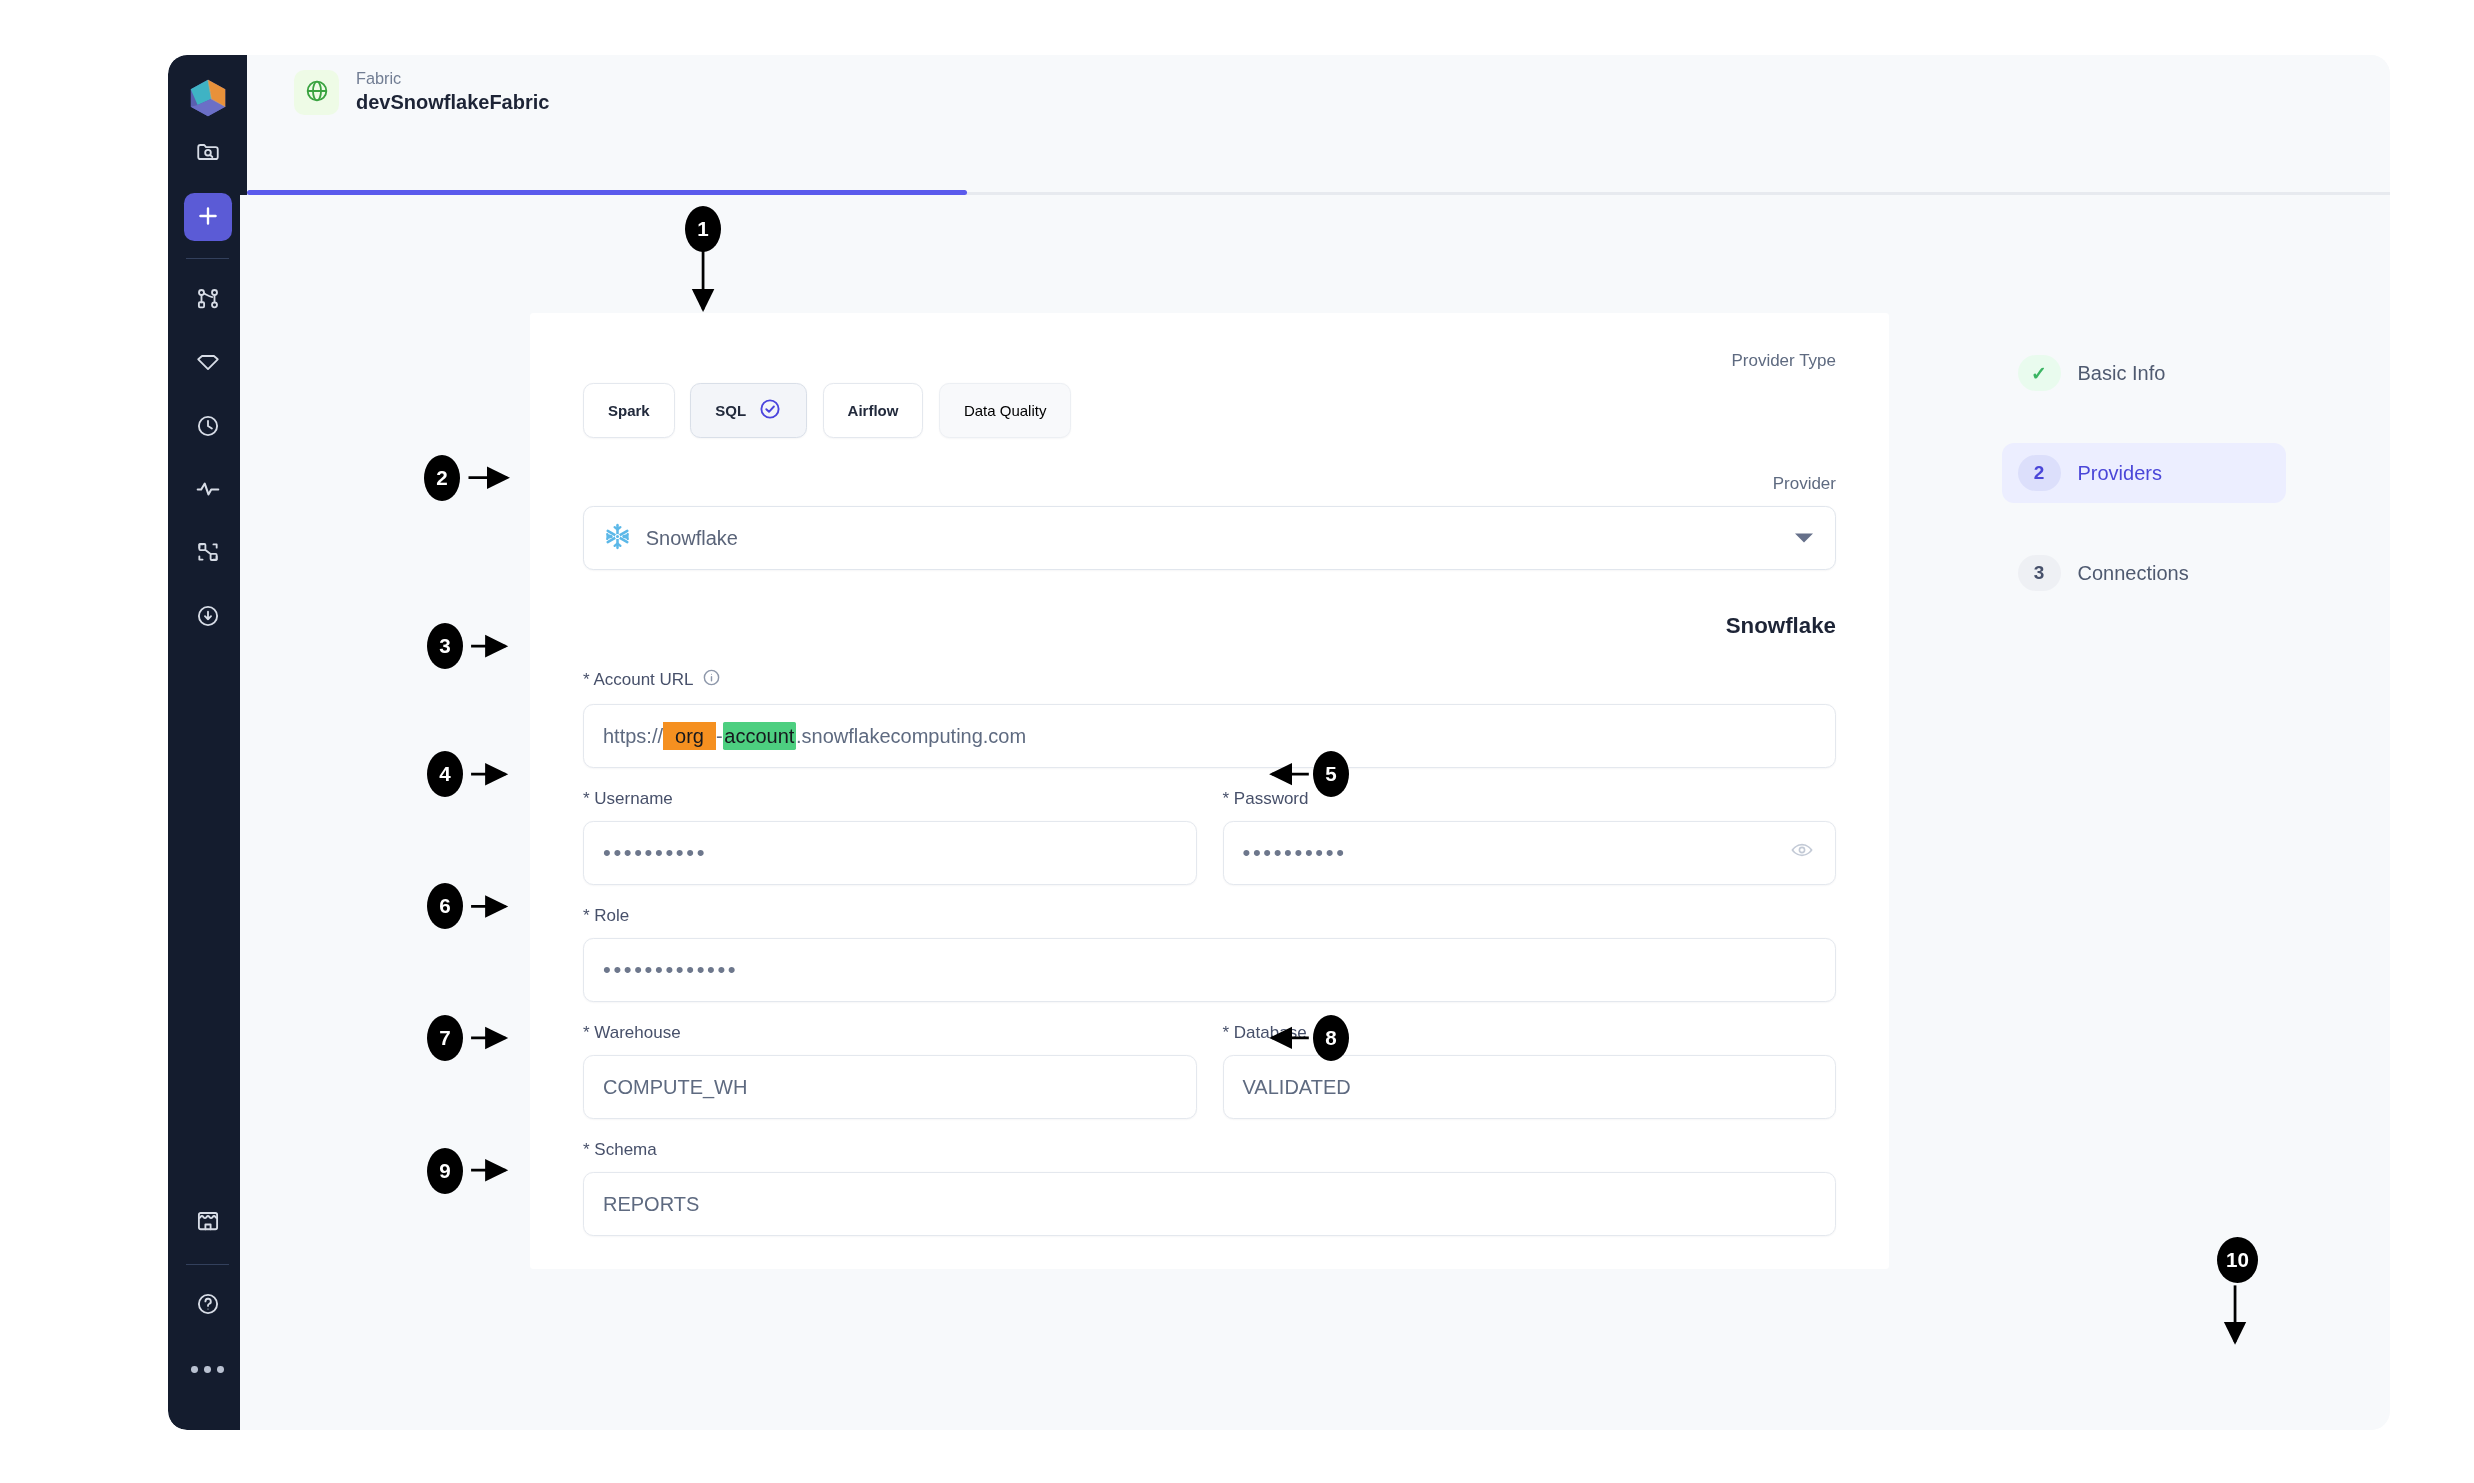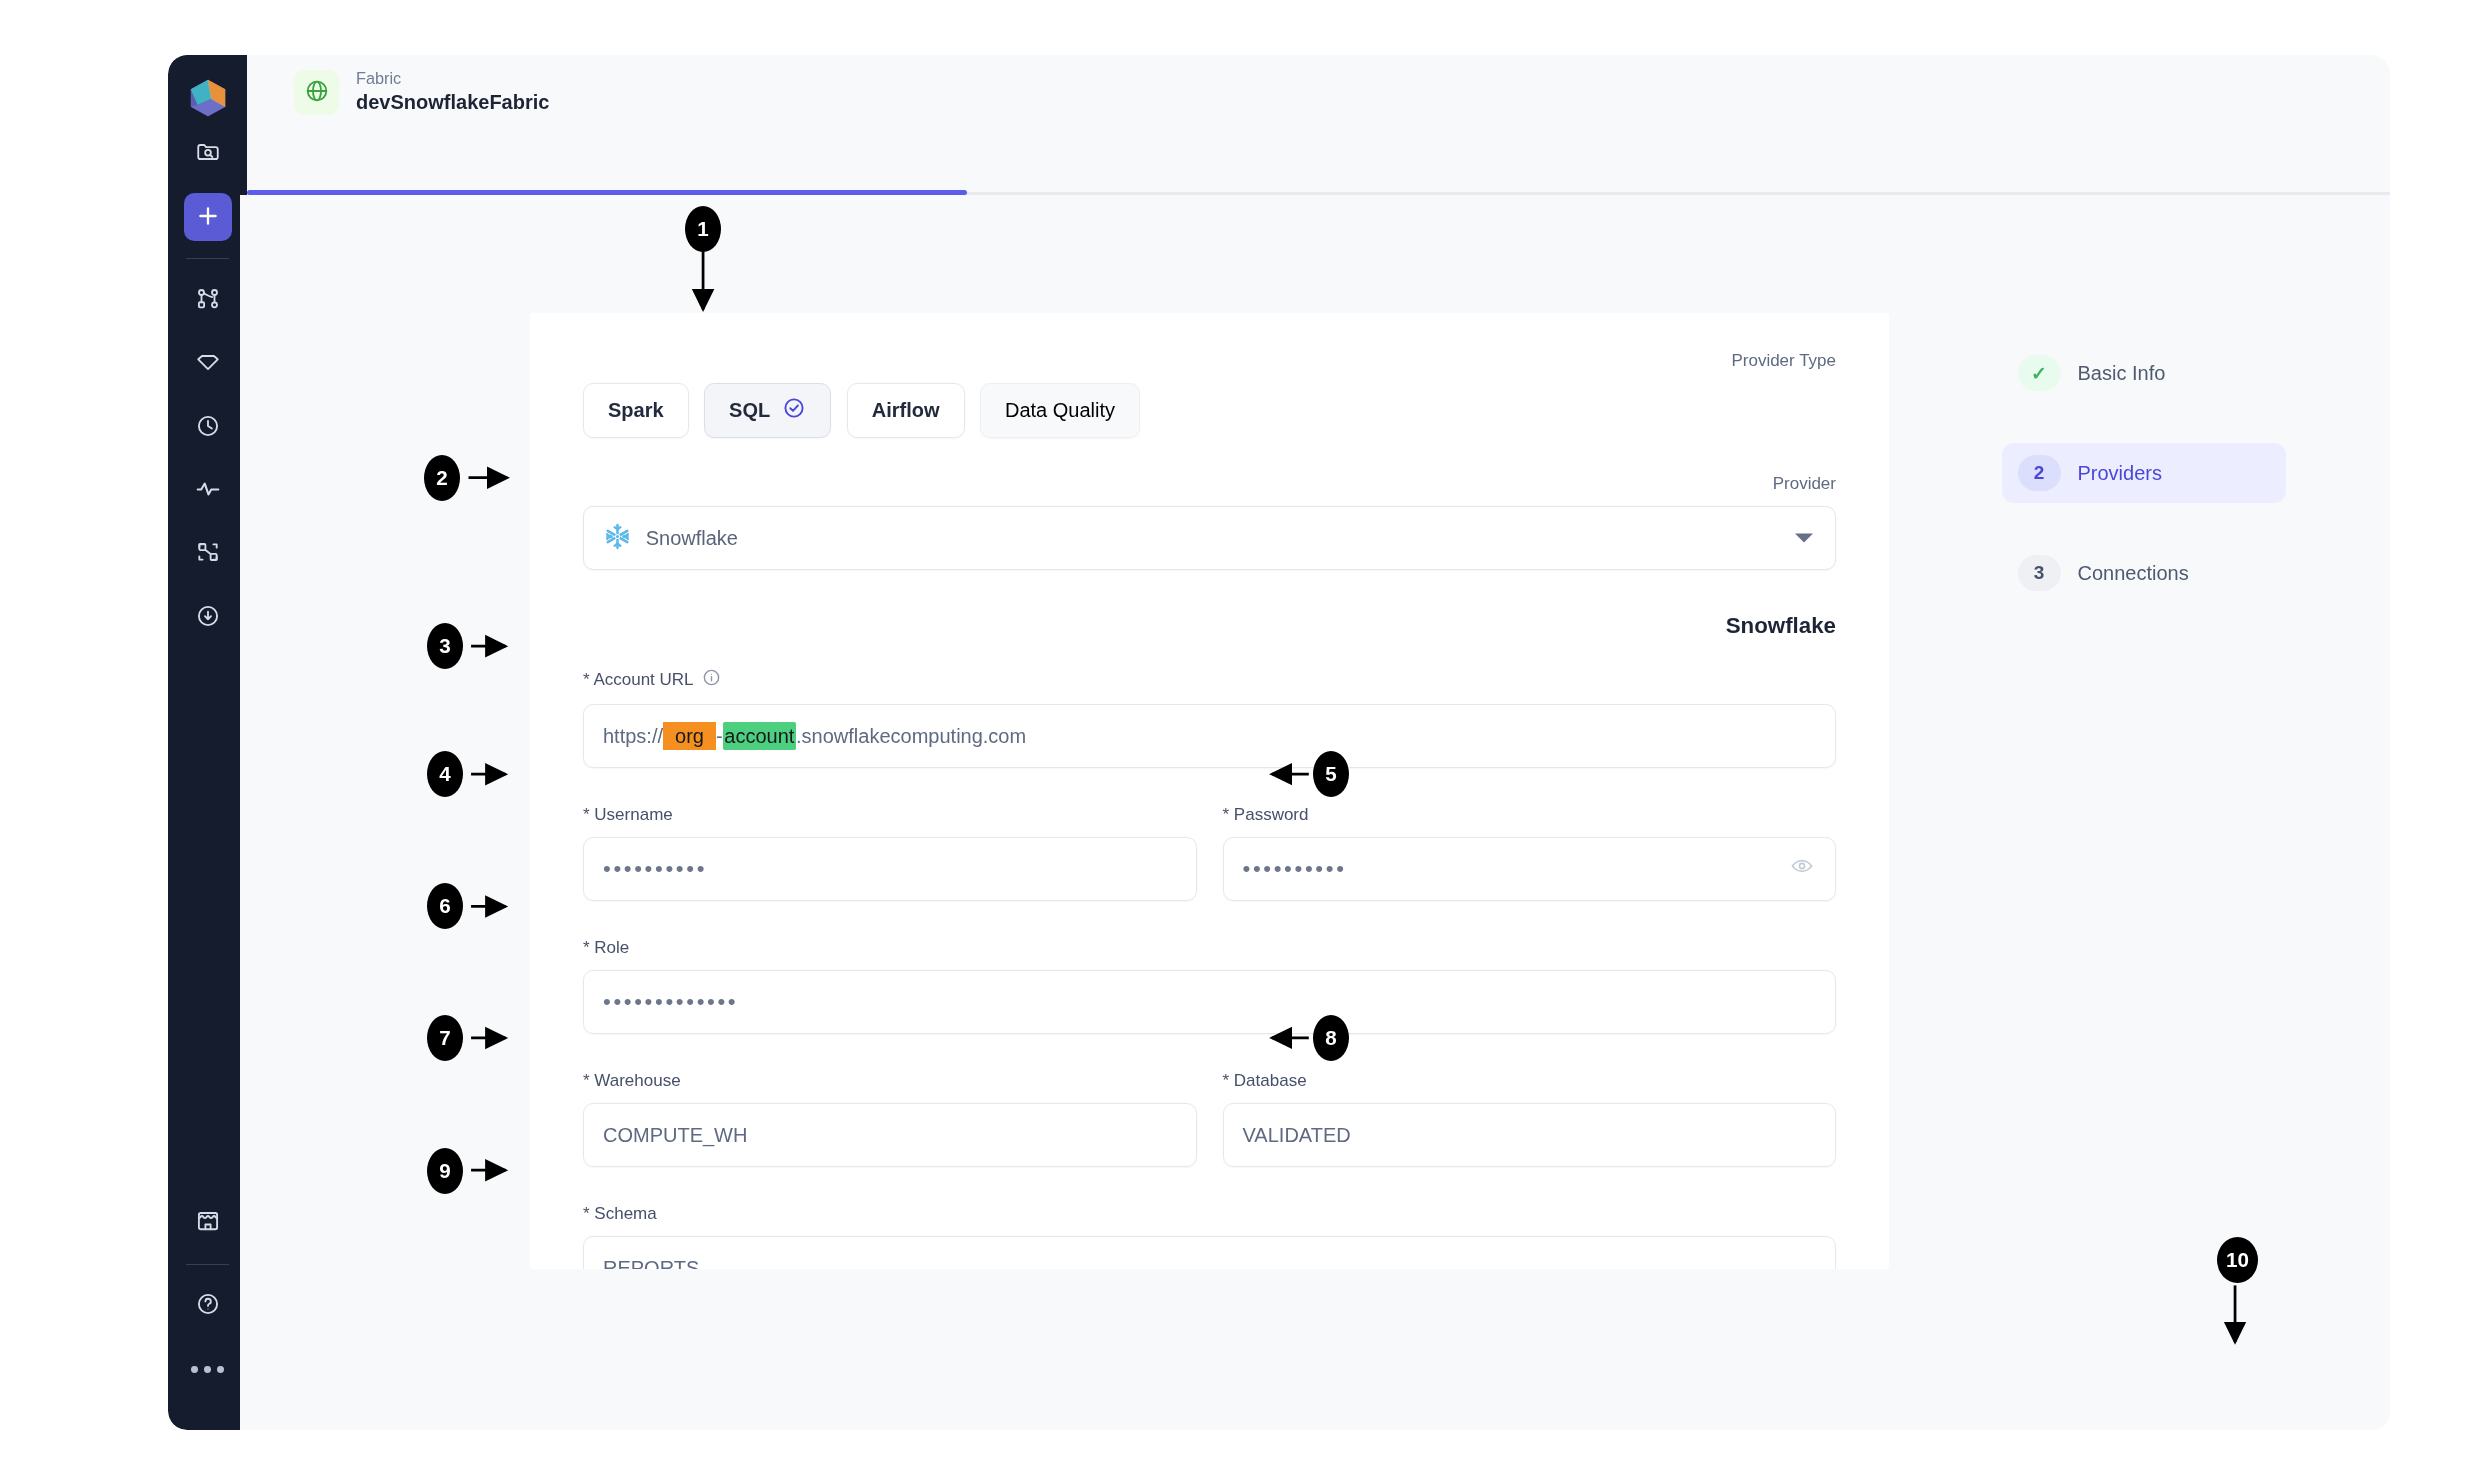--- a/index.html
+++ b/index.html
@@ -81,21 +81,21 @@
   .card-pad { padding: 38px 53px 0 53px; }
 
   .field-label { font-size: 17px; color: #5e6a80; margin-bottom: 12px; }
   .req-label { font-size: 17px; color: #47506a; margin-bottom: 12px; display:flex; align-items:center; gap:8.6px; }
 
   .seg-row { display: flex; gap: 15.5px; margin-bottom: 36px; }
   .seg {
     height: 55px; padding: 0 24px;
     border: 0.9px solid #e4e8ee; border-radius: 10.3px;
     background: #ffffff; color: #222a3c;
-    font-size: 20px; font-weight: 700;
+    font-size: 15px; font-weight: 700;
     display: flex; align-items: center; gap: 12px;
     box-shadow: 0 0.9px 1.7px rgba(20,28,46,.04);
   }
   .seg.selected { background: #f3f5f9; border-color:#d9dfe8; }
   .seg.disabled { color:#000000; background:#f8f9fb; border-color:#eceff3; font-weight:400; }
 
   .select-box {
     position: relative;
     height: 64px; border: 0.9px solid #e1e6ed; border-radius: 10.3px;
     background: #ffffff; display:flex; align-items:center; padding: 0 19px;
@@ -113,21 +113,21 @@
   .txtinput {
     position:relative;
     height: 64px; border: 0.9px solid #e4e8ee; border-radius: 10.3px; background:#fff;
     display:flex; align-items:center; padding: 12px 19px;
     font-size: 20px; color: #5e6a80;
     box-shadow: 0 0.9px 1.7px rgba(20,28,46,.04);
   }
   .txtinput.dots { letter-spacing: 2.6px; color:#6d778c; font-size: 22.3px; }
   .row2 { display:flex; gap: 26px; }
   .col { flex: 1 1 0; min-width: 0; }
-  .fgroup { margin-bottom: 37px; }
+  .fgroup { margin-bottom: 21px; }
 
   .hl-org { background:#f59020; color:#16181d; padding: 2.6px 12px; border-radius:0; }
   .hl-acct { background:#4dcf80; color:#16181d; padding: 2.6px 1.7px; border-radius:1.7px; }
 
   .eye {
     position:absolute; right: 20.6px; top: 50%; transform: translateY(-50%);
     color:#c3cad6;
   }
 
   

